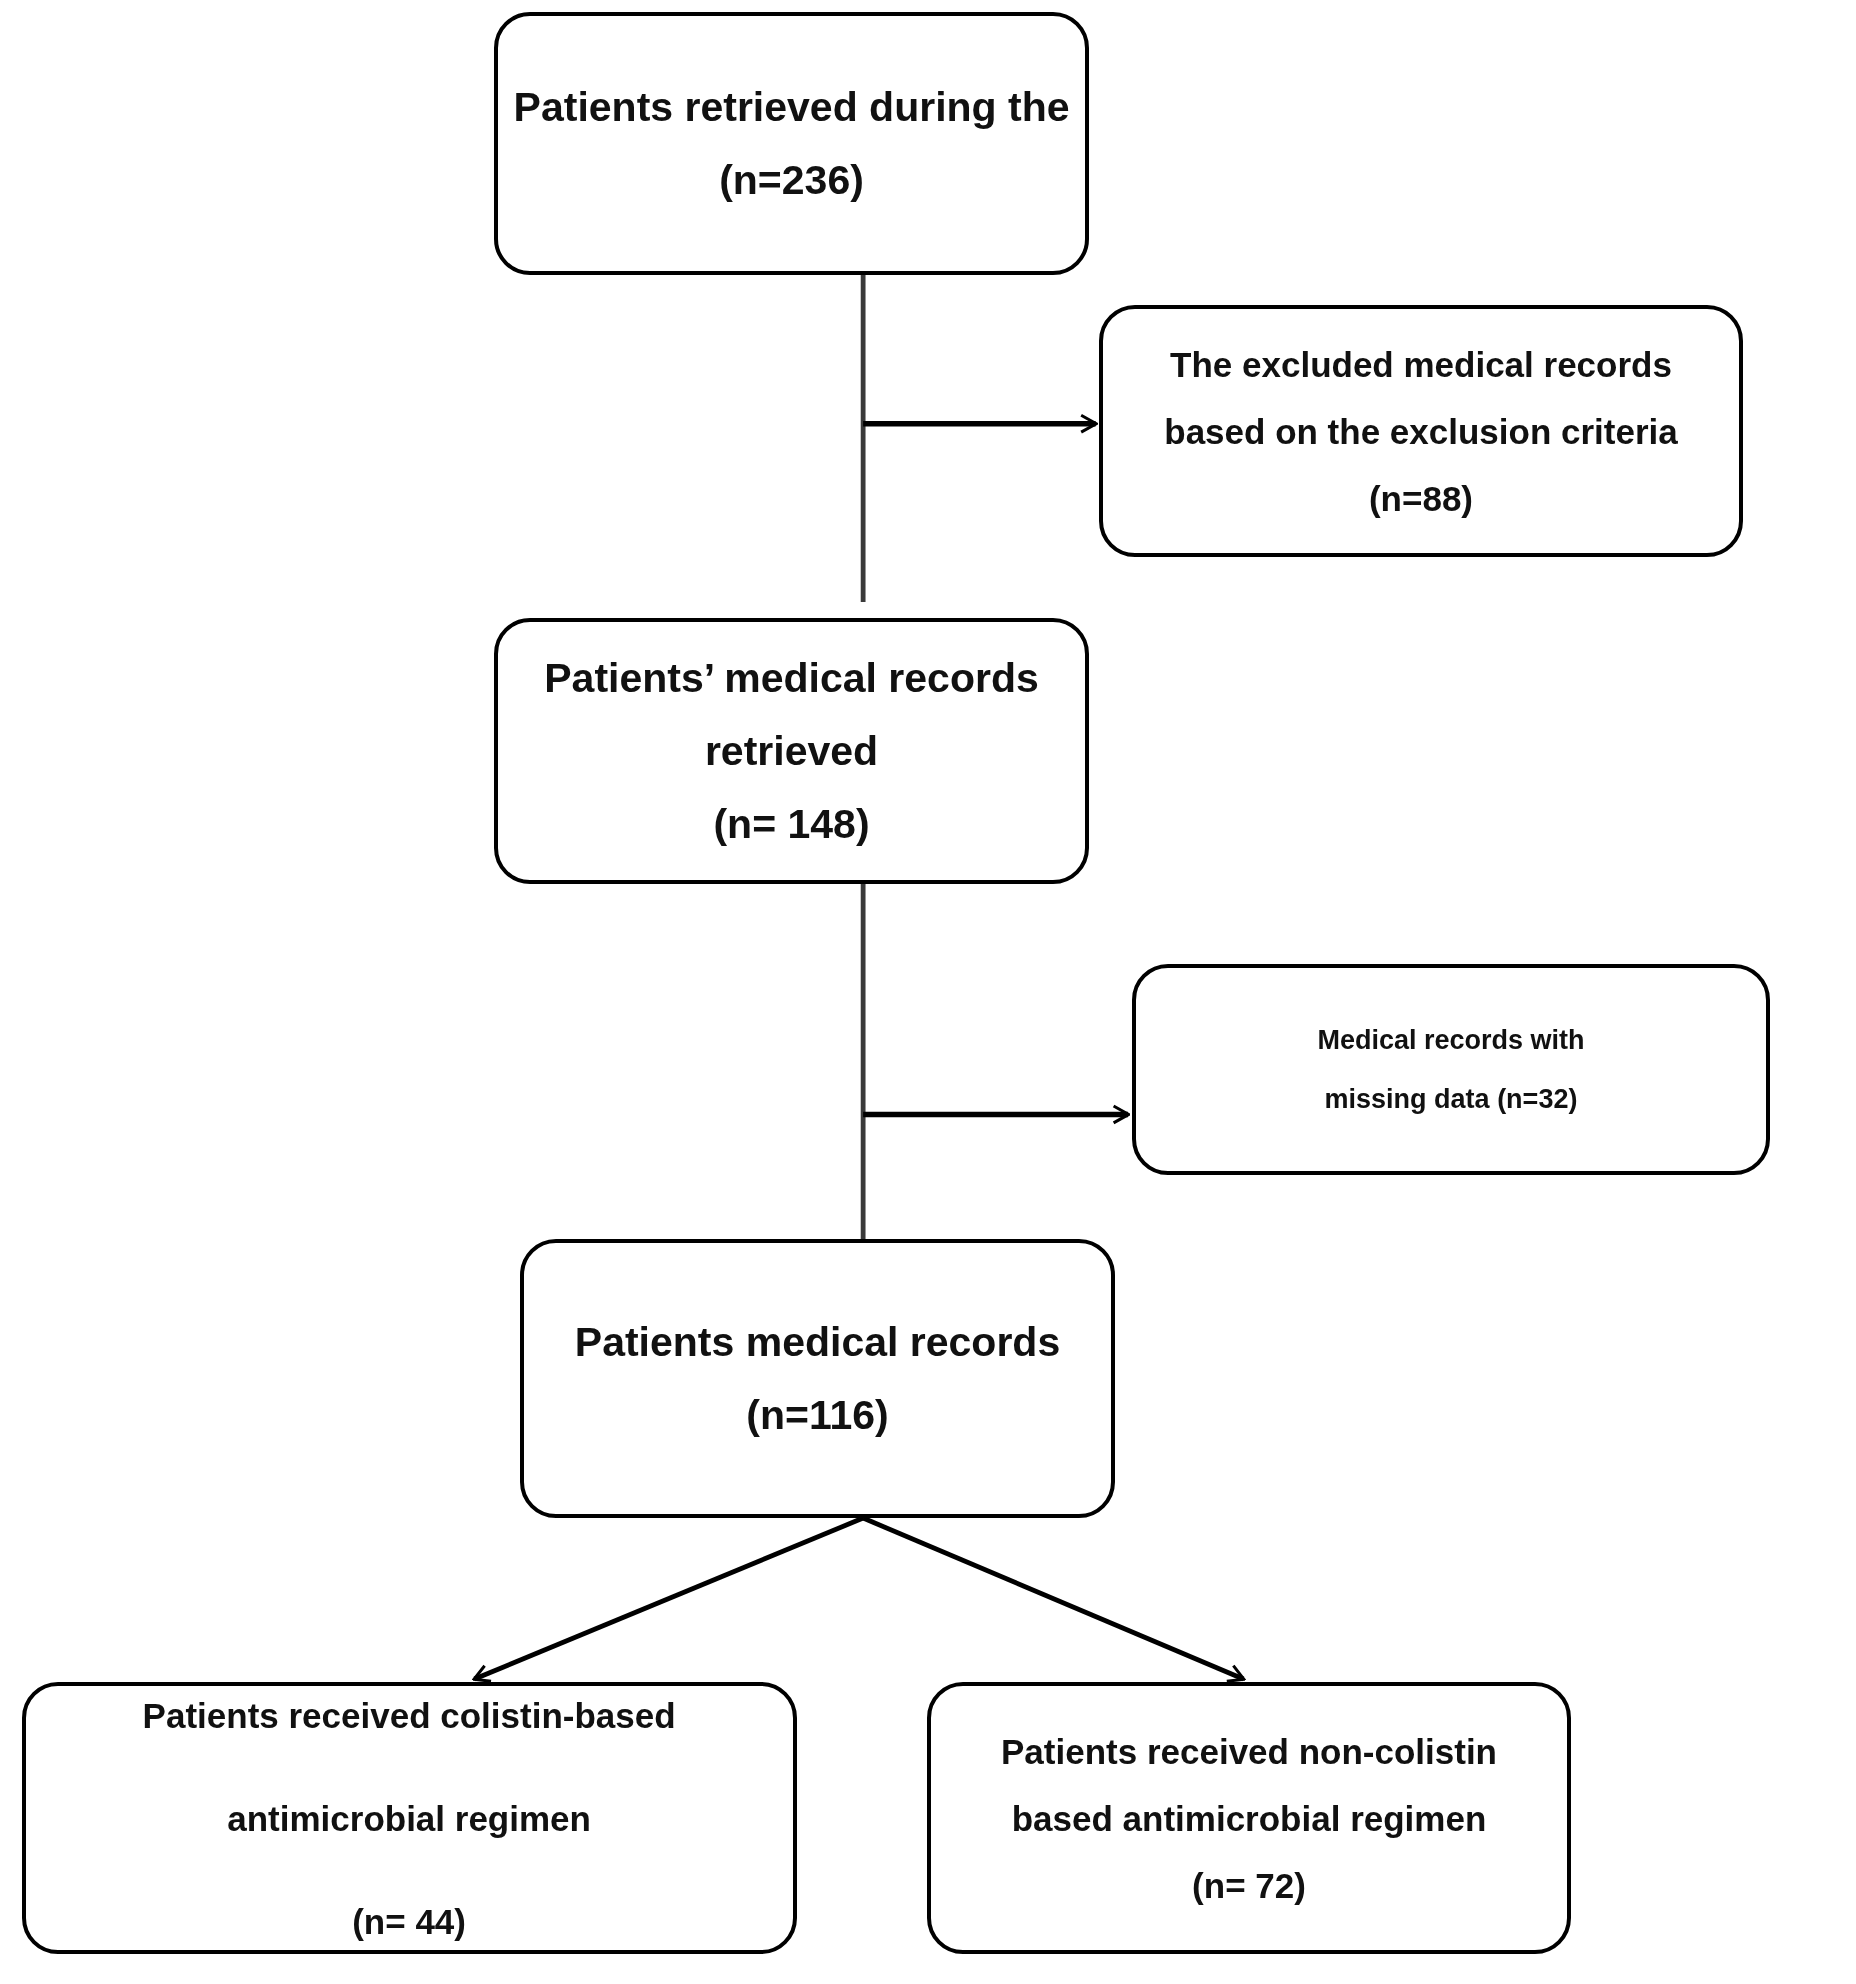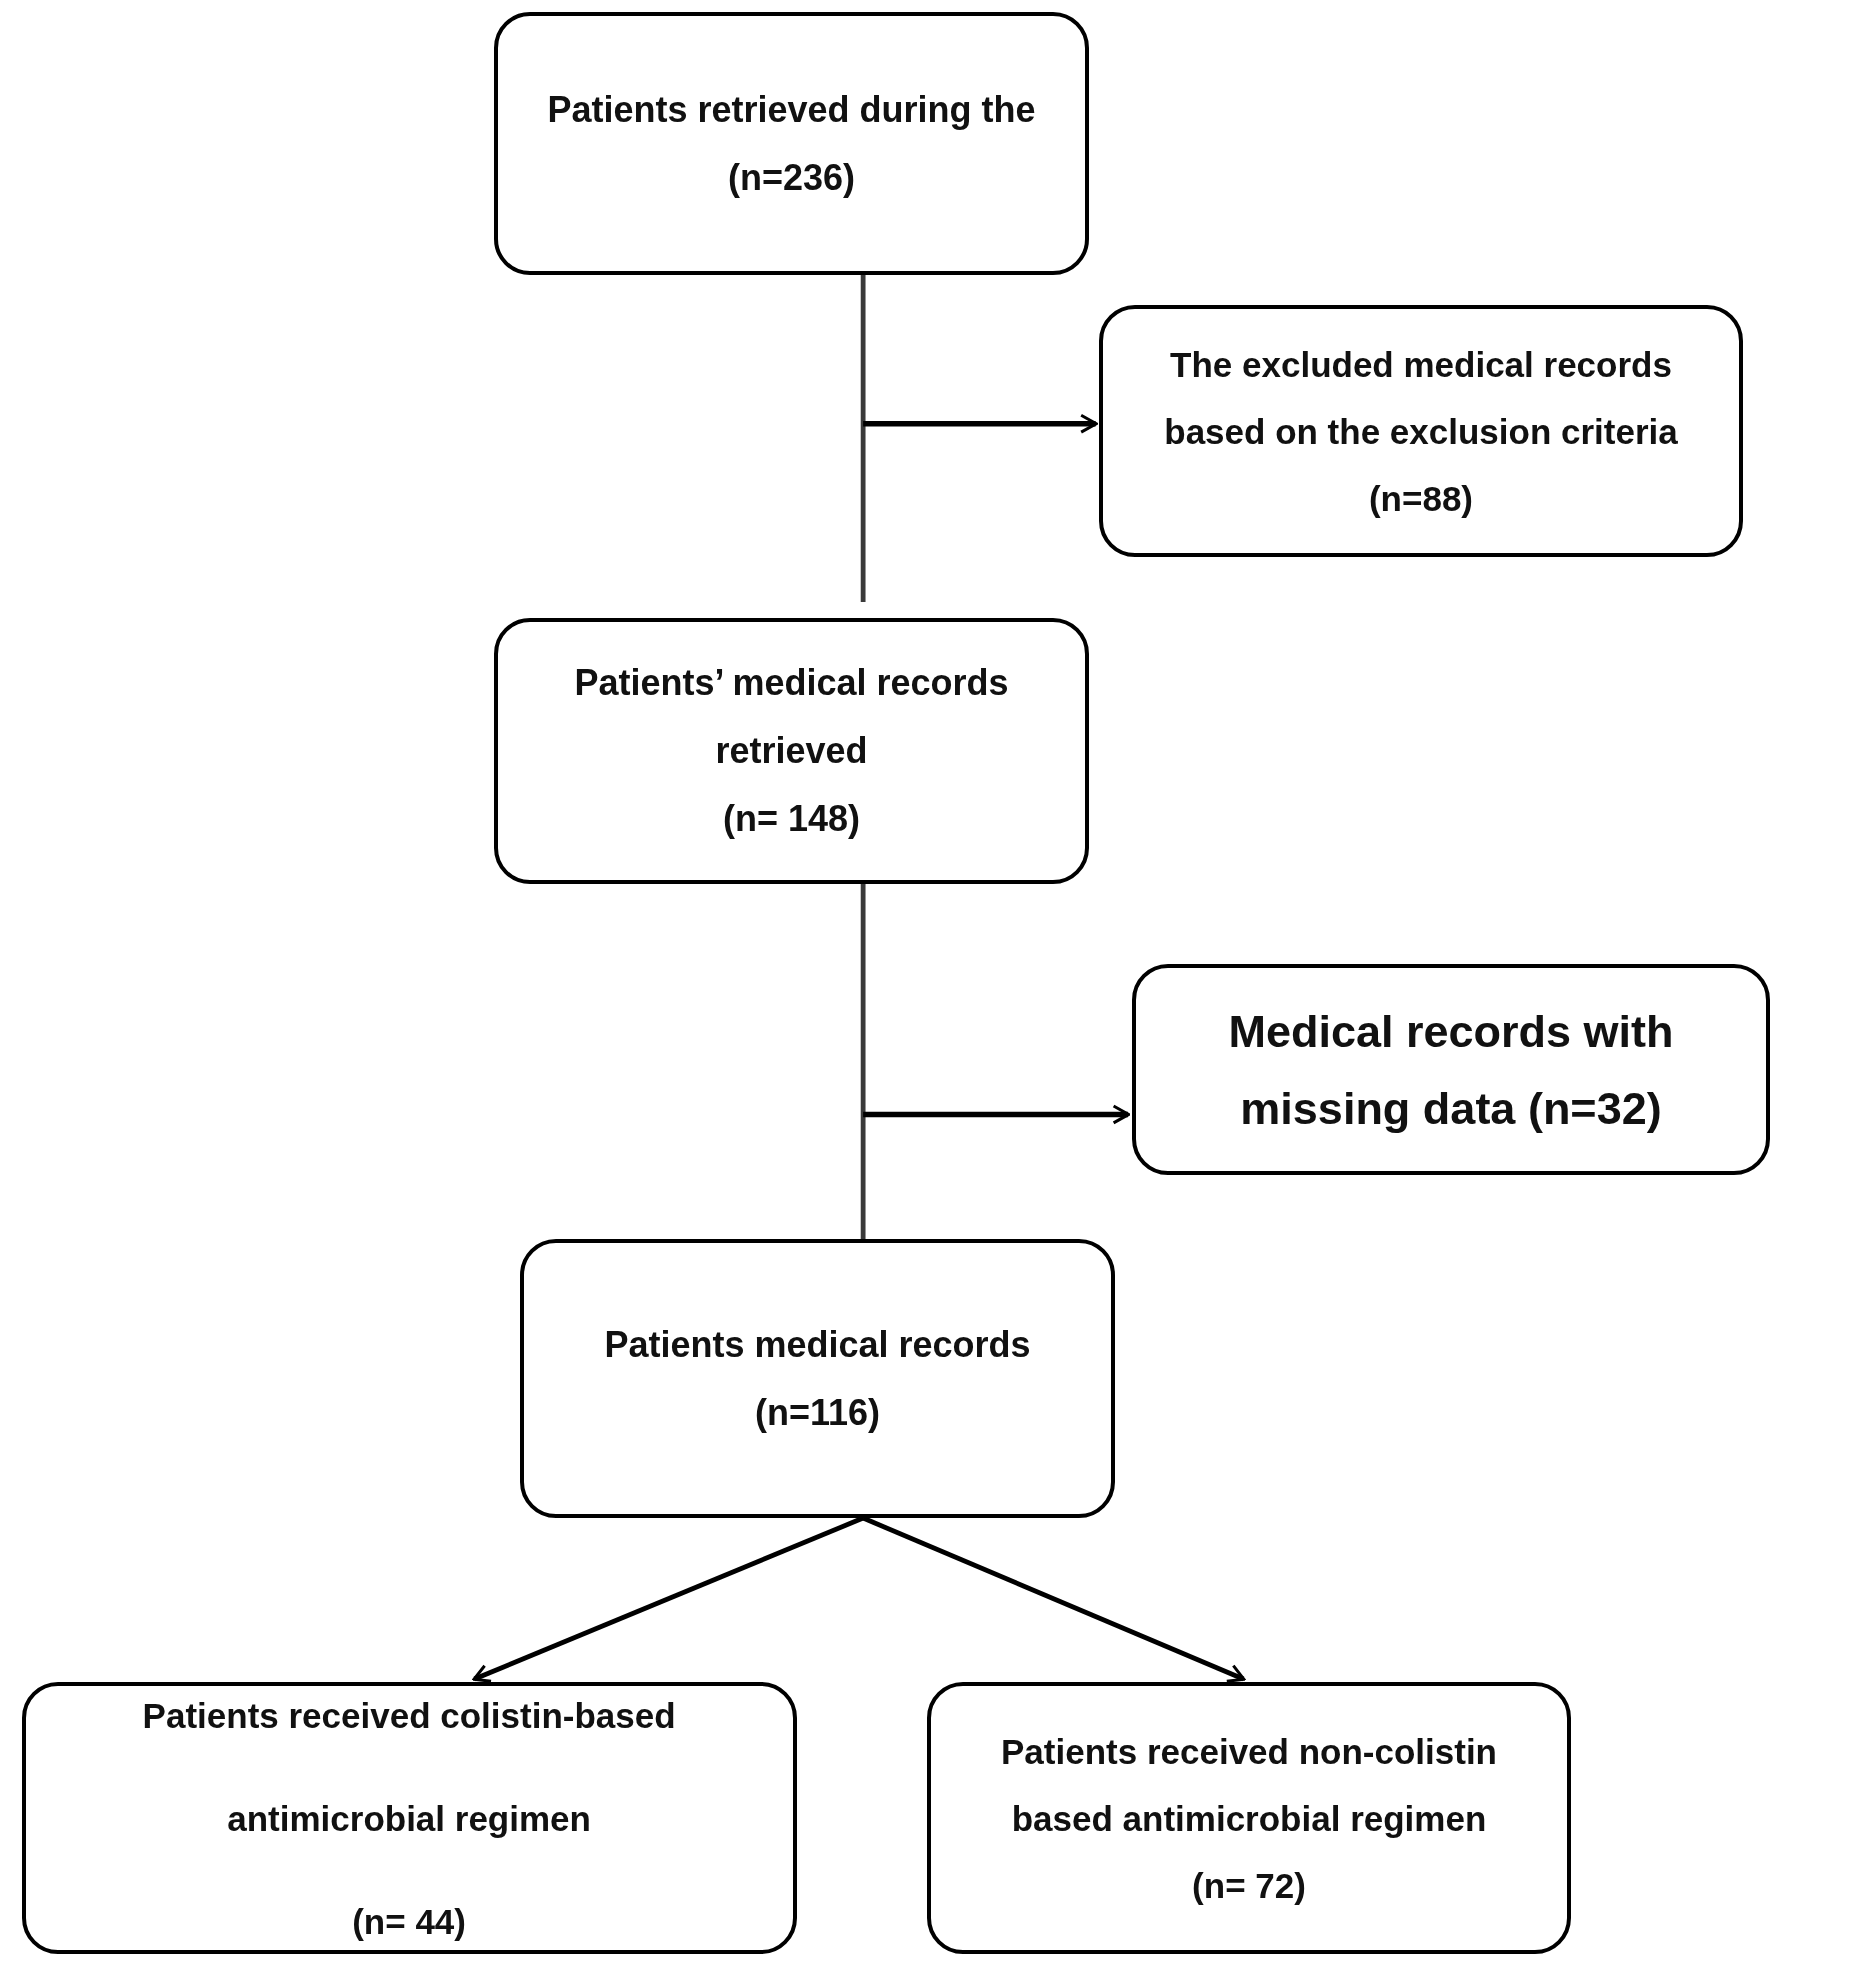--- a/index.html
+++ b/index.html
@@ -31,42 +31,42 @@
     border: 4.2px solid #000000;
     border-radius: 36px;
     background: #ffffff;
     display: flex;
     flex-direction: column;
     align-items: center;
     justify-content: center;
     text-align: center;
     color: #111111;
     font-weight: bold;
-    font-size: 36px;
+    font-size: 41px;
     line-height: 1.0;
     padding: 6px 15.6px;
     z-index: 2;
   }
   .node .line {
     display: block;
     width: 100%;
     white-space: nowrap;
     margin: 16px 0;
   }
   
   #node-initial-search   { left: 494px;  top: 12px;   width: 595px;  height: 263px; }
   #node-excluded-records { left: 1099px; top: 305px;  width: 644px; height: 252px; }
   #node-records-retrieved{ left: 494px;  top: 602px; width: 595px;  height: 266px; margin-top: 16px; }
   #node-missing-data     { left: 1132px; top: 964px; width: 638px; height: 211px; }
   #node-included-analysis{ left: 520px;  top: 1239px; width: 595px;  height: 279px; }
   #node-colistin         { left: 21.6px;   top: 1682px; width: 775px; height: 272px; gap: 36px; }
   #node-non-colistin     { left: 927px; top: 1682px; width: 644px; height: 272px; }
 
   #node-excluded-records { font-size: 35px; align-items: flex-end; }
-  #node-missing-data     { font-size: 45px; }
+  #node-missing-data     { font-size: 27px; }
   #node-colistin         { font-size: 35px; }
   #node-non-colistin     { font-size: 35px; }
 </style>
 </head>
 <body>
 
 <div id="flow-root">
 
   <svg class="connectors" viewBox="0 0 3090 3304">
     <defs>

